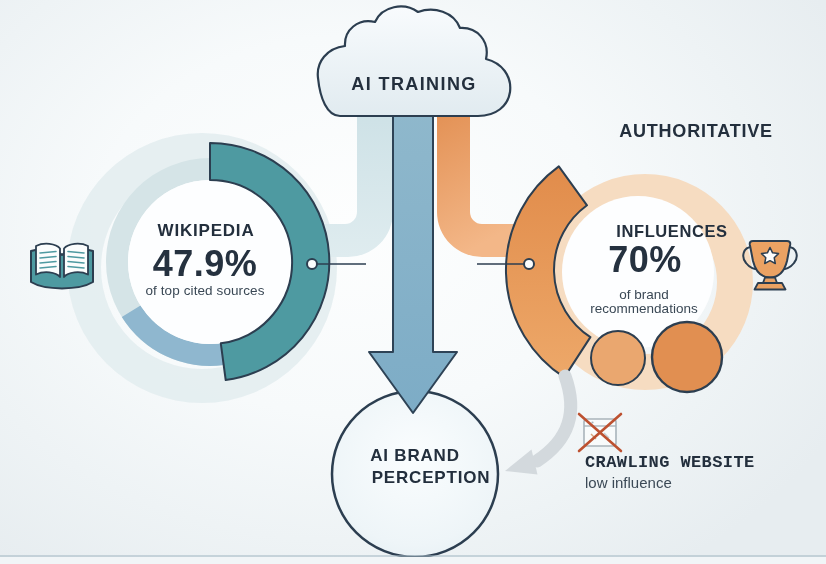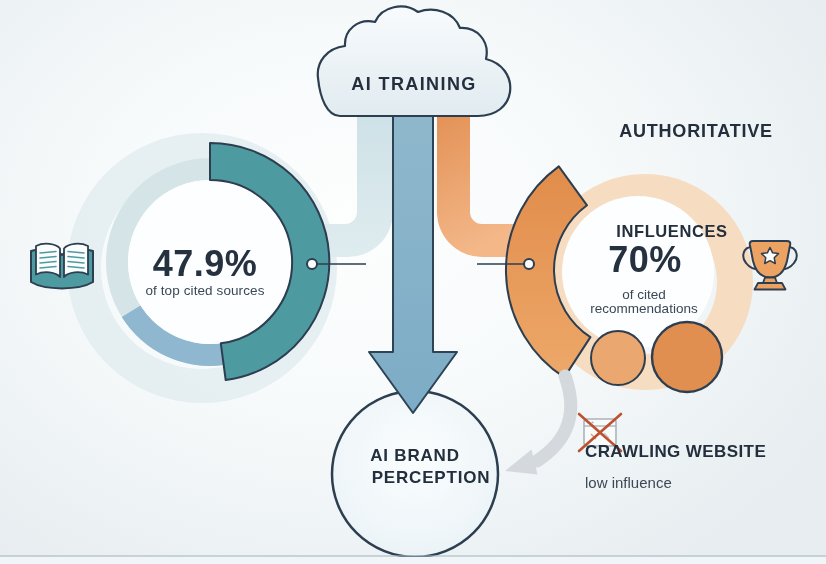--- a/index.html
+++ b/index.html
@@ -140,35 +140,36 @@
       <line x1="604" y1="433" x2="609" y2="438" stroke="#c3ccd1" stroke-width="1.4"></line>
       <g stroke="#bd5130" stroke-width="2.6" stroke-linecap="round">
         <line x1="579" y1="414" x2="621" y2="451"></line>
         <line x1="621" y1="414" x2="579" y2="451"></line>
       </g>
     </g>
   </svg>
 
   <div class="txt center h-big" style="left:414px;top:85px;letter-spacing:1.4px;">AI TRAINING</div>
 
+  <div class="txt center h-med" style="left:206px;top:231px;">WIKIPEDIA</div>
   <div class="txt center value-big" style="left:205px;top:264px;">47.9%</div>
   <div class="txt center caption" style="left:205px;top:291px;">of top cited sources</div>
 
   <div class="txt center" style="left:671px;top:132px;margin-left:25px;">
     <div class="h-big">AUTHORITATIVE</div>
   </div>
 
   <div class="txt center" style="left:644px;top:231px;font-size:16.5px;font-weight:800;letter-spacing:0.6px;margin-left:28px;">INFLUENCES</div>
   <div class="txt center value-big" style="left:645px;top:260px;">70%</div>
-  <div class="txt center caption2" style="left:644px;top:295px;">of cited</div>
+  <div class="txt center caption2" style="left:644px;top:295px;">of brand</div>
   <div class="txt center caption2" style="left:644px;top:309px;">recommendations</div>
 
   <div class="txt center" style="left:415px;top:467px;">
     <div class="h-med" style="line-height:22px;">AI BRAND</div>
     <div class="h-med" style="line-height:22px;margin-left:32px;">PERCEPTION</div>
   </div>
 
-  <div class="txt vcenter h-med" style="left:585px;top:452px;letter-spacing:0.4px;">CRAWLING WEBSITE</div>
+  <div class="txt vcenter h-med" style="left:585px;top:462px;letter-spacing:0.4px;font-family:Liberation Mono, monospace;">CRAWLING WEBSITE</div>
   <div class="txt vcenter sub" style="left:585px;top:482px;">low influence</div>
 
   <div class="bottom-line"></div>
   <div class="bottom-strip"></div>
 </div>
 
 </body></html>

